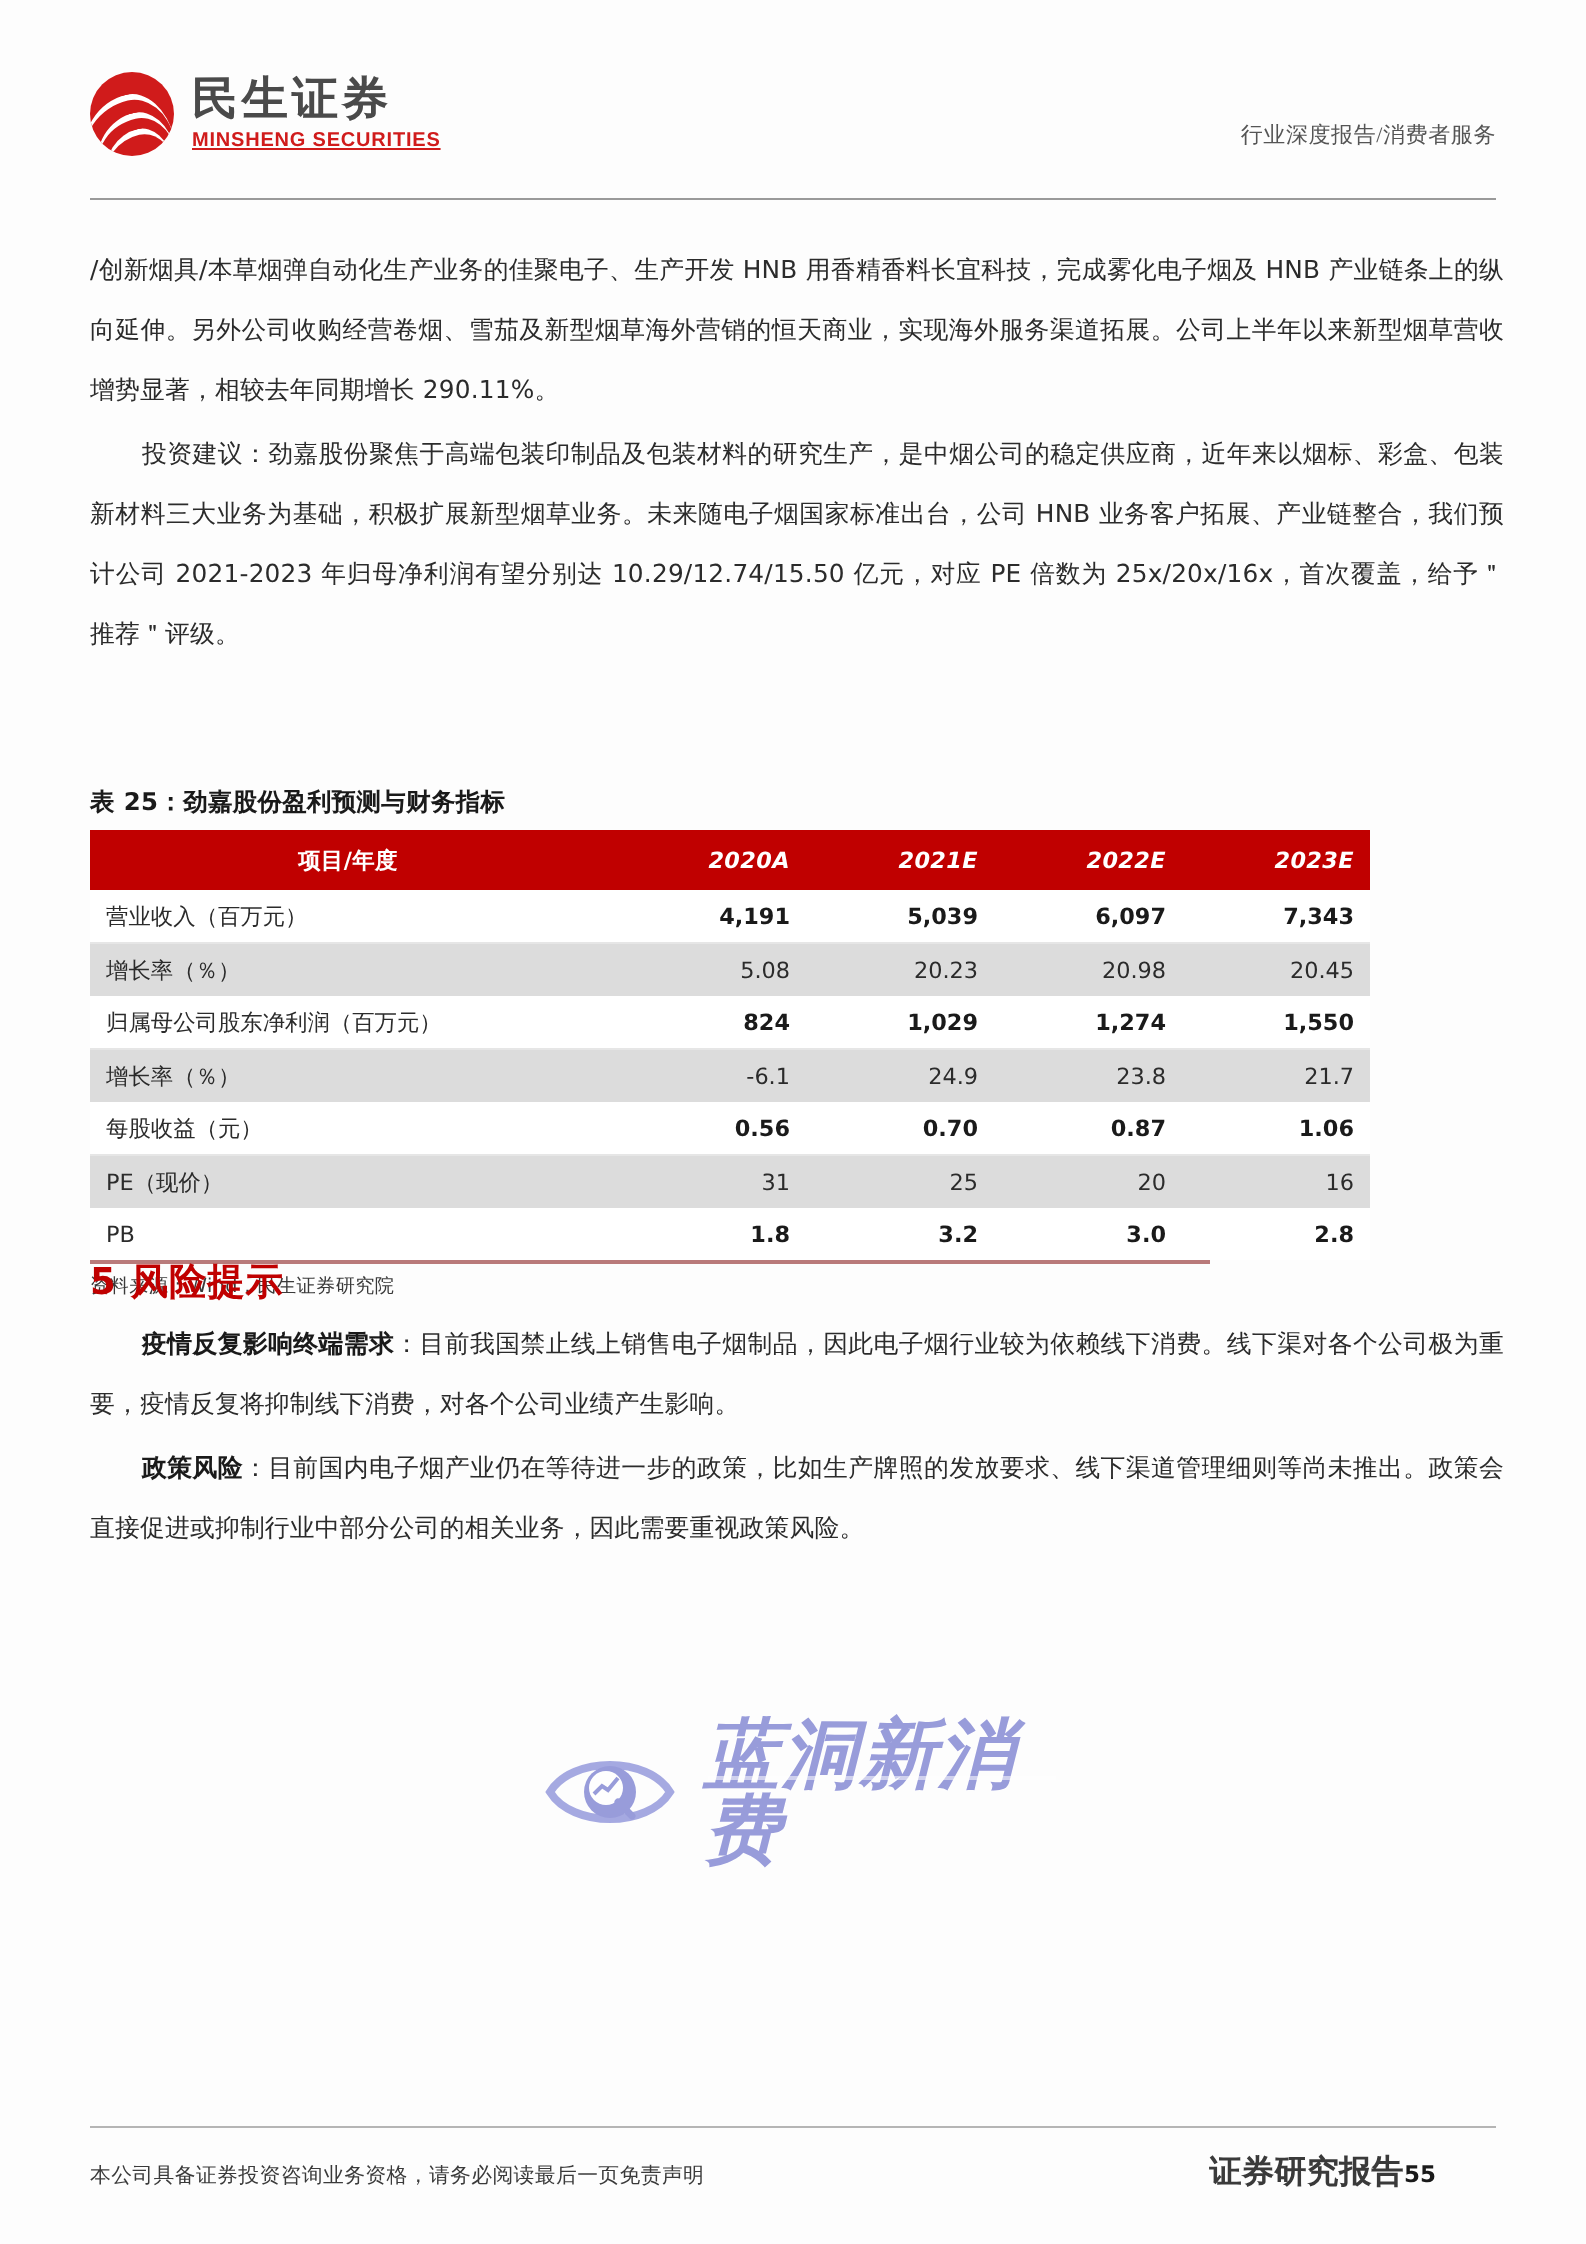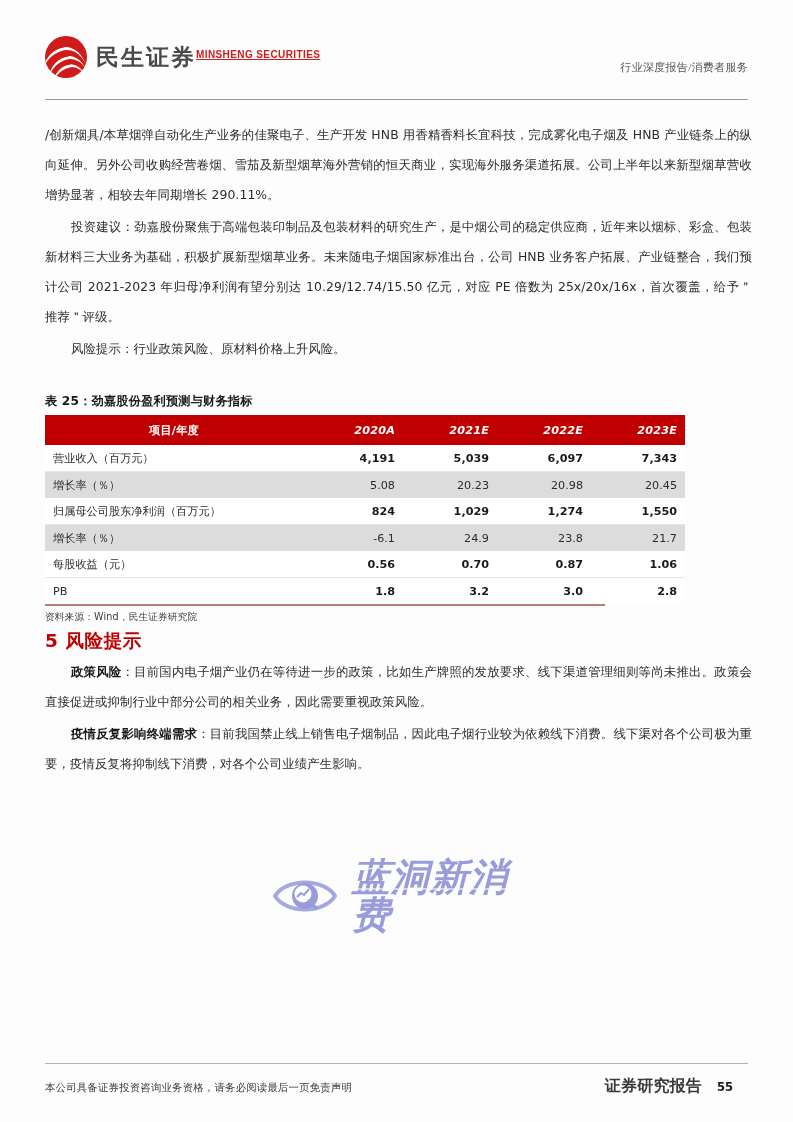--- a/index.html
+++ b/index.html
@@ -72,20 +72,21 @@
     left: 6px;
     top: 29px;
     width: 34px;
     height: 18px;
     border-top: 3px solid #ffffff;
     border-radius: 60% 40% 0 0 / 100% 90% 0 0;
     transform: rotate(-13deg);
   }
   .logo-text {
     display: flex;
+    flex-direction: column;
     justify-content: flex-end;
     line-height: 1;
   }
   .logo-cn {
     font-family: "DejaVu Sans", sans-serif;
     font-size: 23px;
     font-weight: 700;
     letter-spacing: 2px;
     color: #4a4a4a;
   }
@@ -275,21 +276,21 @@
     font-size: 16px;
     font-weight: 700;
     color: #3a3a3a;
     letter-spacing: 0.2px;
   }
   .footer-page {
     font-size: 11.5px;
     font-weight: 700;
     color: #1a1a1a;
     width: 46px;
-    text-align: center;
+    text-align: left;
   }
 </style>
 </head>
 <body>
 
 <div class="page">
 
   <div class="masthead">
     <div class="logo-block">
       <div class="logo-mark">
@@ -300,21 +301,20 @@
         <span class="logo-en">MINSHENG SECURITIES</span>
       </div>
     </div>
     <div class="header-right">行业深度报告/消费者服务</div>
   </div>
   <div class="header-rule"></div>
 
   <div class="content">
     <p class="para">/创新烟具/本草烟弹自动化生产业务的佳聚电子、生产开发 HNB 用香精香料长宜科技，完成雾化电子烟及 HNB 产业链条上的纵向延伸。另外公司收购经营卷烟、雪茄及新型烟草海外营销的恒天商业，实现海外服务渠道拓展。公司上半年以来新型烟草营收增势显著，相较去年同期增长 290.11%。</p>
     <p class="para indent">投资建议：劲嘉股份聚焦于高端包装印制品及包装材料的研究生产，是中烟公司的稳定供应商，近年来以烟标、彩盒、包装新材料三大业务为基础，积极扩展新型烟草业务。未来随电子烟国家标准出台，公司 HNB 业务客户拓展、产业链整合，我们预计公司 2021-2023 年归母净利润有望分别达 10.29/12.74/15.50 亿元，对应 PE 倍数为 25x/20x/16x，首次覆盖，给予＂推荐＂评级。</p>
-    <p class="para indent">风险提示：行业政策风险、原材料价格上升风险。</p>
   </div>
 
   <div class="table-block">
     <div class="table-caption">表 25：劲嘉股份盈利预测与财务指标</div>
     <table class="fin">
       <thead>
         <tr>
           <th class="c0" style="width:242px">项目/年度</th>
           <th class="num" style="width:84px">2020A</th>
           <th class="num" style="width:78px">2021E</th>
@@ -351,38 +351,45 @@
           <td class="num">23.8</td>
           <td class="num">21.7</td>
         </tr>
         <tr class="odd">
           <td class="c0">每股收益（元）</td>
           <td class="num">0.56</td>
           <td class="num">0.70</td>
           <td class="num">0.87</td>
           <td class="num">1.06</td>
         </tr>
+        <tr class="even">
+          <td class="c0">PE（现价）</td>
+          <td class="num">31</td>
+          <td class="num">25</td>
+          <td class="num">20</td>
+          <td class="num">16</td>
+        </tr>
         <tr class="odd">
           <td class="c0">PB</td>
           <td class="num">1.8</td>
           <td class="num">3.2</td>
           <td class="num">3.0</td>
           <td class="num">2.8</td>
         </tr>
       </tbody>
     </table>
     <div class="table-bottom-rule"></div>
     <div class="table-source">资料来源：Wind，民生证券研究院</div>
   </div>
 
   <div class="section-h">5 风险提示</div>
 
   <div class="risk-content">
+    <p class="para indent"><span class="bold-lead">疫情反复影响终端需求</span><span>：目前我国禁止线上销售电子烟制品，因此电子烟行业较为依赖线下消费。线下渠对各个公司极为重要，疫情反复将抑制线下消费，对各个公司业绩产生影响。</span></p>
     <p class="para indent"><span class="bold-lead">政策风险</span><span>：目前国内电子烟产业仍在等待进一步的政策，比如生产牌照的发放要求、线下渠道管理细则等尚未推出。政策会直接促进或抑制行业中部分公司的相关业务，因此需要重视政策风险。</span></p>
-    <p class="para indent"><span class="bold-lead">疫情反复影响终端需求</span><span>：目前我国禁止线上销售电子烟制品，因此电子烟行业较为依赖线下消费。线下渠对各个公司极为重要，疫情反复将抑制线下消费，对各个公司业绩产生影响。</span></p>
   </div>
 
   <div class="watermark">
     <div class="wm-eye">
       <svg width="66" height="44" viewBox="0 0 66 44" xmlns="http://www.w3.org/2000/svg">
         <path d="M3 22 C14 4, 52 4, 63 22 C52 40, 14 40, 3 22 Z" fill="none" stroke="#9a9ede" stroke-width="4"></path>
         <circle cx="33" cy="22" r="13" fill="#8b8fd6"></circle>
         <circle cx="31" cy="20" r="8.5" fill="#ffffff"></circle>
         <polyline points="25,23 29,19 32,21 37,15" fill="none" stroke="#8b8fd6" stroke-width="2"></polyline>
         <line x1="37" y1="27" x2="44" y2="34" stroke="#8b8fd6" stroke-width="3.5" stroke-linecap="round"></line>

